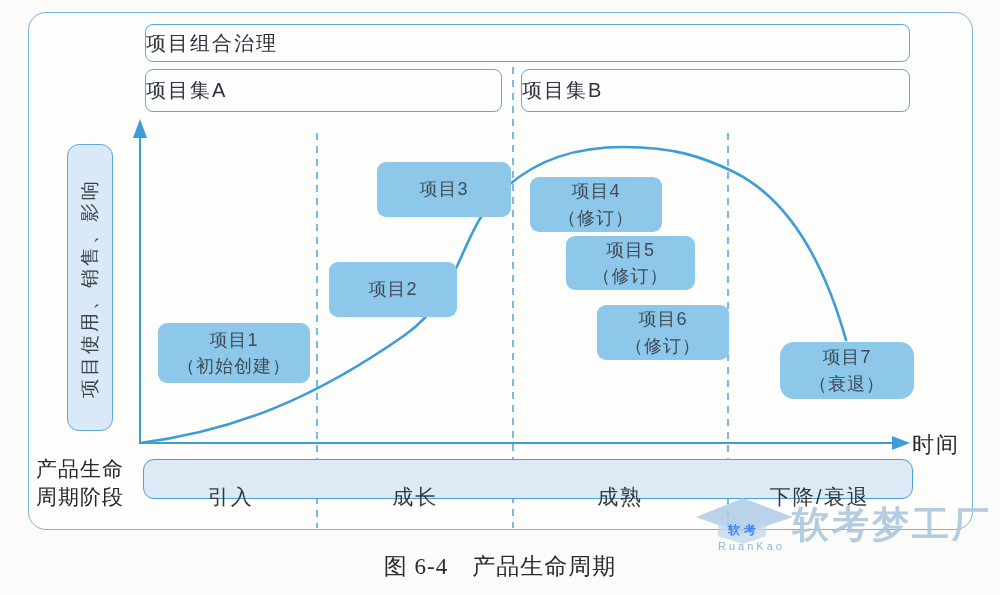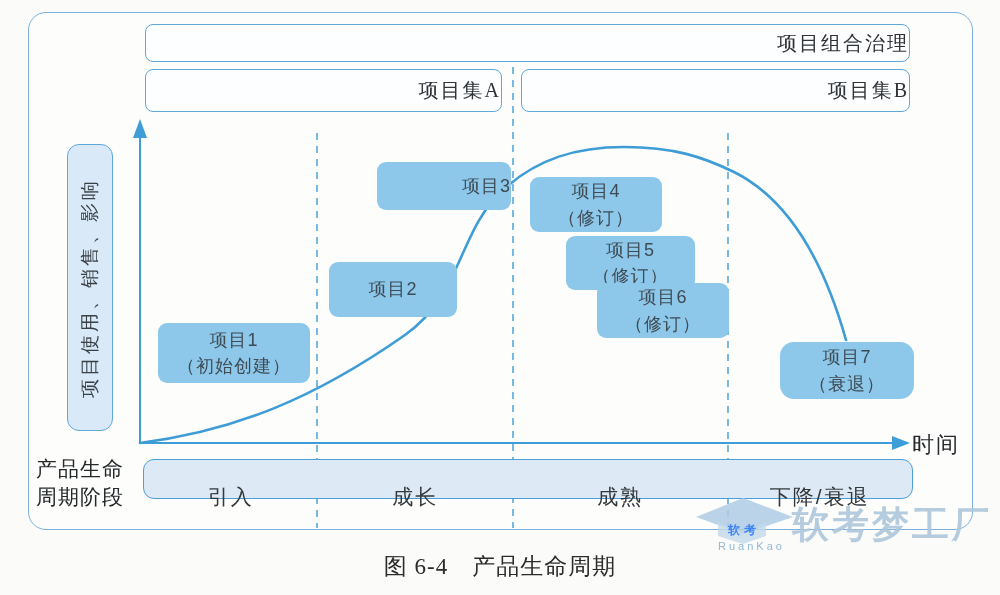--- a/index.html
+++ b/index.html
@@ -10,23 +10,23 @@
   .page {
     position:relative; width:1000px; height:595px;
     background:#fbfbf9; overflow:hidden;
   }
   .frame {
     position:absolute; left:28px; top:12px; width:945px; height:518px;
     border:1.6px solid #7BB1DC; border-radius:18px; background:#fdfdfc;
   }
   .svg-layer { position:absolute; left:0; top:0; width:1000px; height:595px; }
   .topbox {
-    position:absolute; display:flex; align-items:center; justify-content:flex-end;
+    position:absolute; display:flex; align-items:center; justify-content:flex-start;
     background:#fdfeff; border:1.5px solid #5FA8DC; border-radius:8px;
-    font-size:20px; color:#2F3337; letter-spacing:2px;font-family:Liberation Serif, serif;
+    font-size:20px; color:#2F3337; letter-spacing:2px;
   }
   .governance { left:145px; top:24px; width:765px; height:38px; }
   .program-a  { left:145px; top:69px; width:357px; height:43px; }
   .program-b  { left:521px; top:69px; width:389px; height:43px; }
   .ylabel-box {
     position:absolute; left:67px; top:144px; width:46px; height:287px;
     background:#D9E9F7; border:1.5px solid #5FA8DC; border-radius:12px;
     display:flex; align-items:center; justify-content:center;
   }
   .ylabel-box span {
@@ -34,24 +34,24 @@
     font-size:19px; letter-spacing:3px; color:#3A4146;
   }
   .proj {
     position:absolute; display:flex; flex-direction:column;
     align-items:center; justify-content:center;
     background:#8DC8EB; border-radius:9px;
     font-size:18px; line-height:1.45; color:#3E4B54; letter-spacing:1px;
   }
   .p1 { left:158px; top:323px; width:152px; height:60px; }
   .p2 { left:329px; top:262px; width:128px; height:55px; }
-  .p3 { left:377px; top:162px; width:134px; height:48px;align-items:flex-end; }
+  .p3 { left:377px; top:162px; width:134px; height:55px; }
   .p4 { left:530px; top:177px; width:132px; height:55px; }
   .p5 { left:566px; top:236px; width:129px; height:54px;text-align:center; }
-  .p6 { left:597px; top:283px; width:132px; height:55px; }
+  .p6 { left:597px; top:305px; width:132px; height:55px; }
   .p7 { left:780px; top:342px; width:134px; height:57px;border-radius:14px; }
   .time-label {
     position:absolute; left:912px; top:430px;
     font-size:22px; color:#26292c; letter-spacing:2px;
   }
   .stage-bar {
     position:absolute; left:143px; top:459px; width:770px; height:40px;
     background:#DDE9F5; border:1.6px solid #4D9FD8; border-radius:11px;
     display:flex; align-items:stretch;
   }

